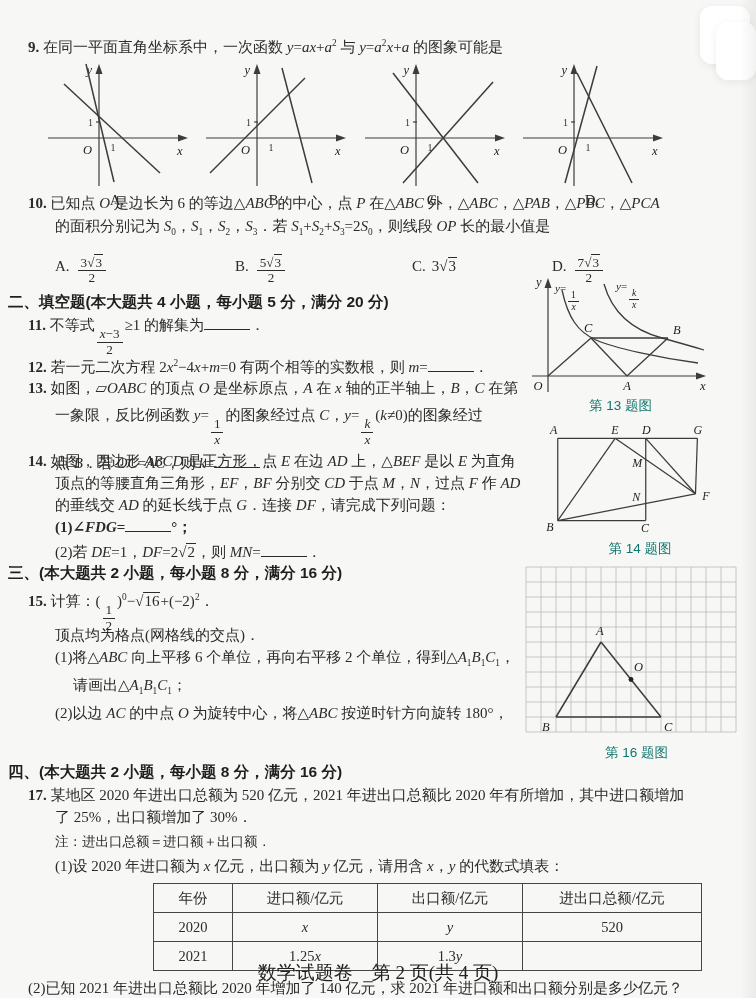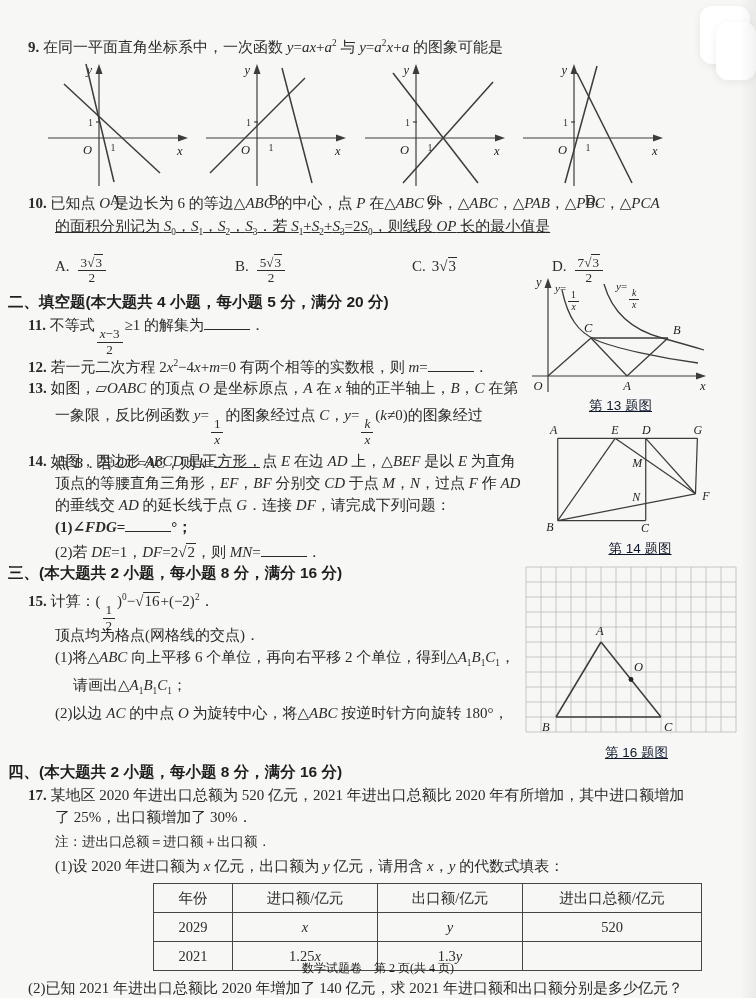--- a/index.html
+++ b/index.html
@@ -22,36 +22,36 @@
   .graphs{display:flex;justify-content:space-between;}
   .graph-item{display:flex;flex-direction:column;align-items:center;width:150px;}
   .graph-label{font-size:15px;margin-top:2px;}
   .ax{stroke:#3c3c3c;stroke-width:1.2;}
   .axf{fill:#3c3c3c;}
   .fn{stroke:#3c3c3c;stroke-width:1.5;}
   .fnthin{stroke:#3c3c3c;stroke-width:1.3;fill:none;}
   .tick{font-size:10px;fill:#333;font-family:"Liberation Serif",serif;}
   .lbl{font-style:italic;font-size:12.5px;fill:#1d1d1d;font-family:"Liberation Serif",serif;}
   .fig{text-align:center;}
-  .fig-caption{font-family:"Liberation Sans","DejaVu Sans",sans-serif;font-size:13.5px;color:#0f172a;margin-top:3px;text-decoration:underline;}
+  .fig-caption{font-family:"Liberation Sans","DejaVu Sans",sans-serif;font-size:13.5px;color:#0f766e;margin-top:3px;}
   .fig-overlay-label{position:absolute;font-size:11px;color:#222;}
   
   .optrow{position:absolute;display:flex;font-size:15px;align-items:center;}
   .opt{display:flex;align-items:center;gap:6px;}
   
   table.q17{border-collapse:collapse;font-size:14.5px;padding-left:34px;}
   table.q17 th,table.q17 td{border:1.3px solid #474747;text-align:center;font-weight:400;
         padding:3px 8px;height:22px;}
   table.q17 th{font-size:14.5px;}
   .col-year{width:62px;}.col-imp{width:128px;}.col-exp{width:128px;}.col-tot{width:162px;}
   
   .sticker{position:absolute;background:#fff;border-radius:12px;box-shadow:0 2px 8px rgba(0,0,0,0.07);}
   .edge-shade{position:absolute;top:0;right:0;width:16px;height:998px;
         background:linear-gradient(to right,rgba(0,0,0,0) ,rgba(0,0,0,0.05));}
-  .footer{font-size:12px;color:#222;text-align:center;}
+  .footer{font-size:19px;color:#222;text-align:center;}
   .note{font-size:13.5px;}
 </style>
 </head>
 <body>
 
 <div class="page">
 
   <div class="sticker abs" style="left:700px;top:6px;width:50px;height:58px;"></div>
   <div class="sticker abs" style="left:716px;top:22px;width:40px;height:58px;"></div>
   <div class="edge-shade"></div>
@@ -122,21 +122,21 @@
       <text x="50" y="16" class="lbl" text-anchor="end">y</text>
       <text x="135" y="97" class="lbl">x</text>
       <line x1="48" y1="125" x2="80" y2="8" class="fn"></line>
           <line x1="60" y1="15" x2="115" y2="125" class="fn"></line>
     </svg>
     <div class="graph-label">D.</div>
       </div>
     </div>
 
   <div class="abs txt" style="left:28px;top:192px;width:716px;"><b>10.</b> 已知点 <i>O</i> 是边长为 6 的等边△<i>ABC</i> 的中心，点 <i>P</i> 在△<i>ABC</i> 外，△<i>ABC</i>，△<i>PAB</i>，△<i>PBC</i>，△<i>PCA</i></div>
-  <div class="abs txt" style="left:55px;top:215px;width:690px;text-decoration:underline;">的面积分别记为 <i>S</i><sub>0</sub>，<i>S</i><sub>1</sub>，<i>S</i><sub>2</sub>，<i>S</i><sub>3</sub>．若 <i>S</i><sub>1</sub>+<i>S</i><sub>2</sub>+<i>S</i><sub>3</sub>=2<i>S</i><sub>0</sub>，则线段 <i>OP</i> 长的最小值是</div>
+  <div class="abs txt" style="left:55px;top:215px;width:690px;">的面积分别记为 <i>S</i><sub>0</sub>，<i>S</i><sub>1</sub>，<i>S</i><sub>2</sub>，<i>S</i><sub>3</sub>．若 <i>S</i><sub>1</sub>+<i>S</i><sub>2</sub>+<i>S</i><sub>3</sub>=2<i>S</i><sub>0</sub>，则线段 <i>OP</i> 长的最小值是</div>
   <div class="optrow" id="q10-options" style="left:55px;top:243px;width:660px;height:46px;">
       <div class="opt" style="width: 180px;">
         <span>A.</span>
         <span><span class="frac">
             <span class="num">3<span class="sq">√<span class="rad">3</span></span></span>
             <span class="den">2</span>
           </span></span>
       </div>
       <div class="opt" style="width: 177px;">
         <span>B.</span>
@@ -308,21 +308,21 @@
       <thead>
           <tr id="q17-thead-row">
             <th class="col-year">年份</th>
             <th class="col-imp">进口额/亿元</th>
             <th class="col-exp">出口额/亿元</th>
             <th class="col-tot">进出口总额/亿元</th>
           </tr>
         </thead>
       <tbody id="q17-tbody">
           <tr>
-            <td>2029</td>
+            <td>2020</td>
             <td><i>x</i></td>
             <td><i>y</i></td>
             <td>520</td>
           </tr>
           <tr>
             <td>2021</td>
             <td>1.25<i>x</i></td>
             <td>1.3<i>y</i></td>
             <td></td>
           </tr>

